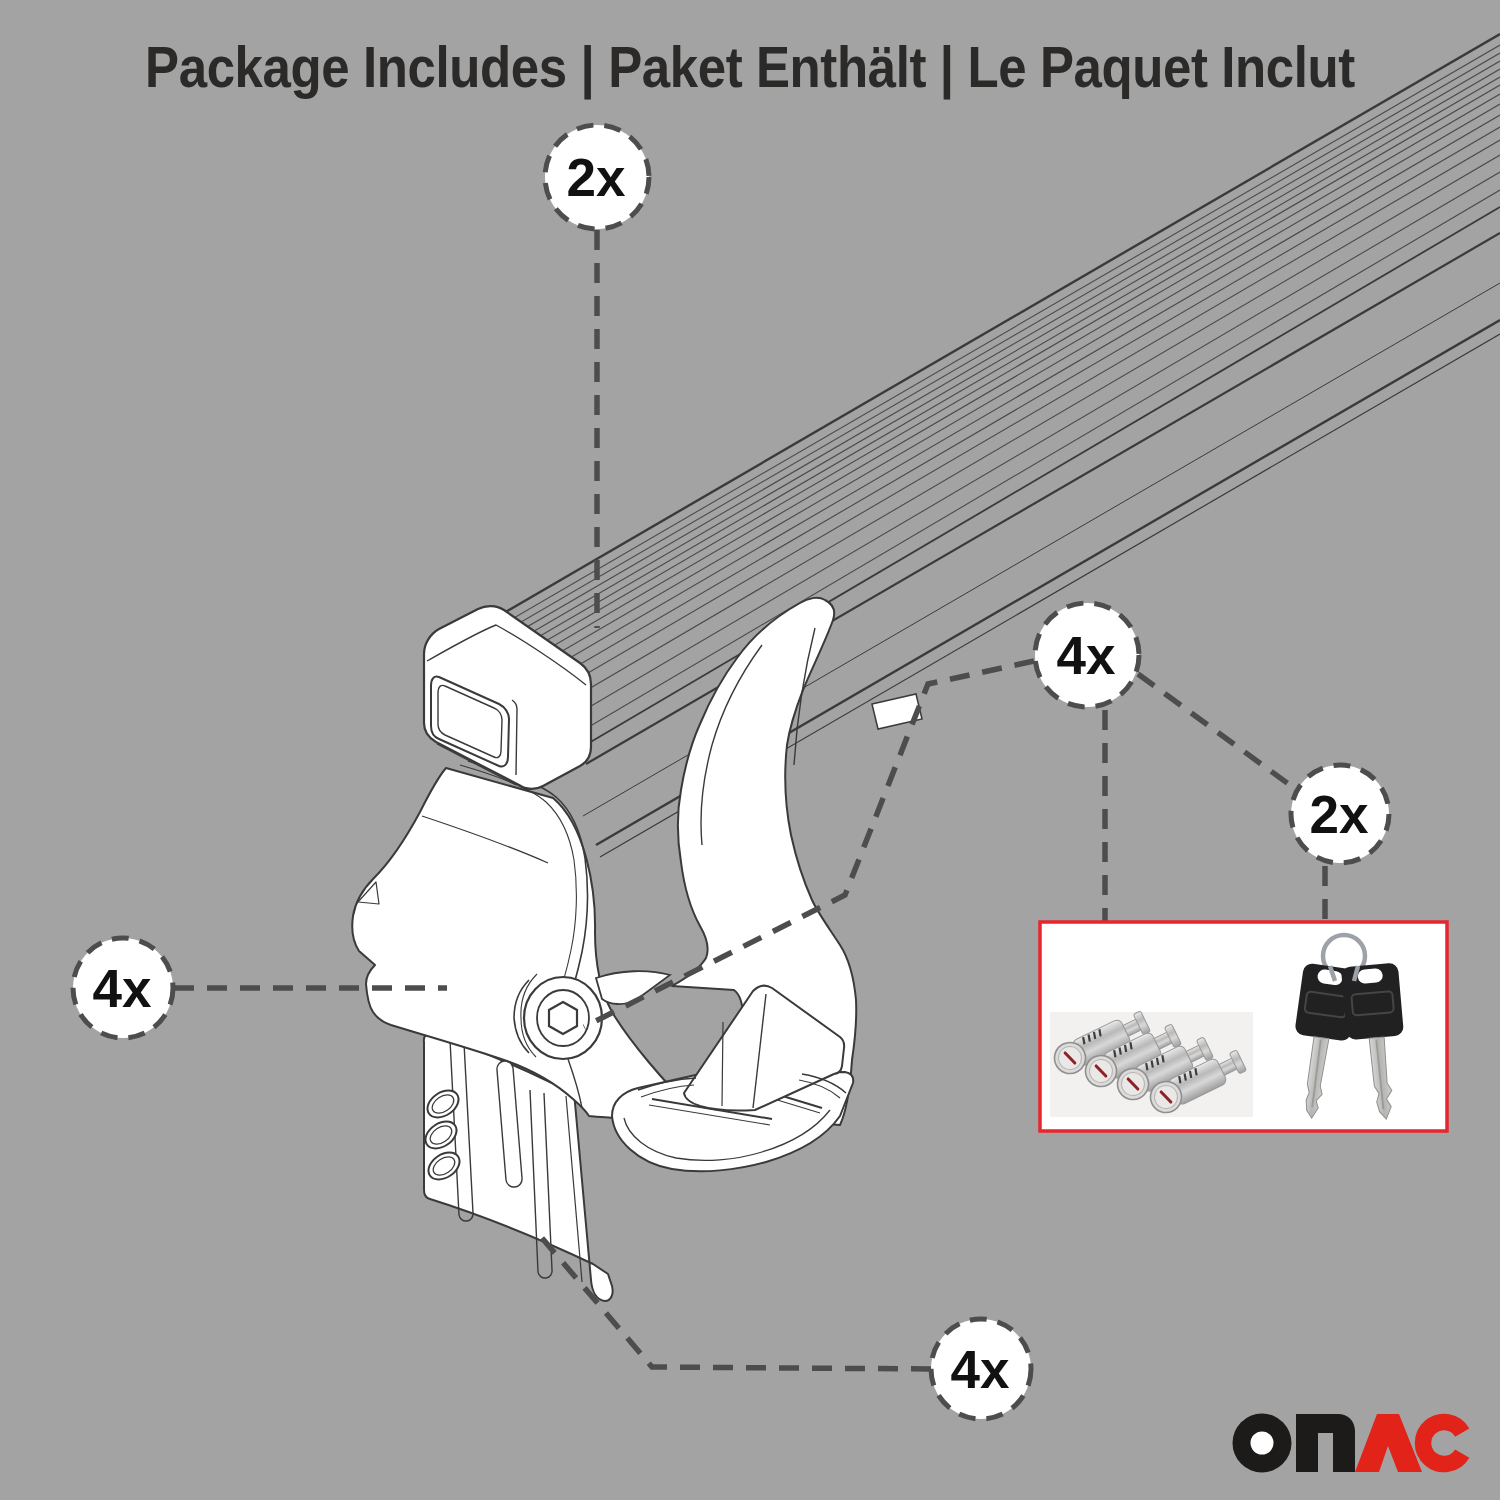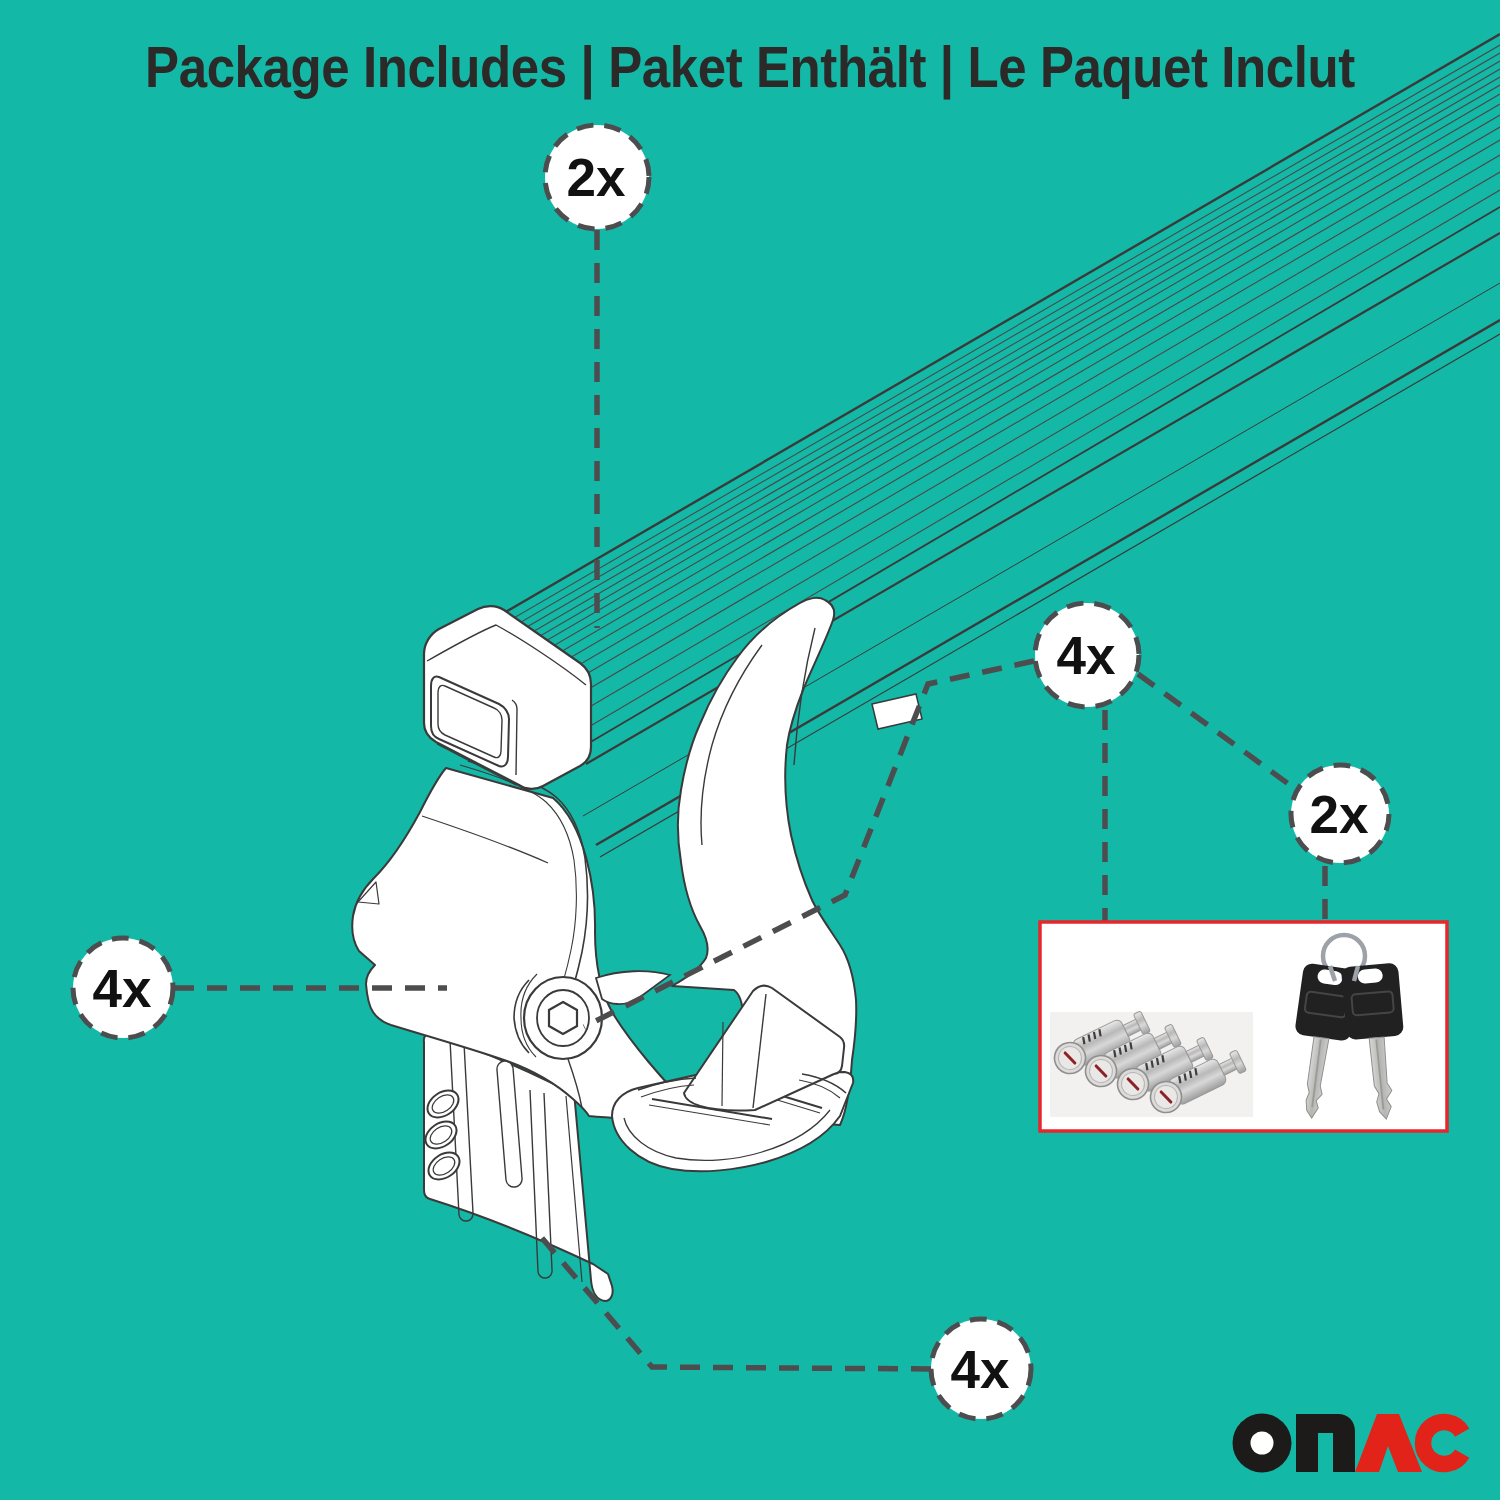--- a/index.html
+++ b/index.html
@@ -1,16 +1,16 @@
 <!DOCTYPE html>
 <html><head>
 <meta charset="utf-8">
 <style>
   html,body{margin:0;padding:0;background:#ffffff;}
-  .page{position:relative;width:1500px;height:1500px;background:#14b8a6;overflow:hidden;}
+  .page{position:relative;width:1500px;height:1500px;background:#a3a3a3;overflow:hidden;}
   .title{position:absolute;top:34px;left:0;width:1500px;text-align:center;
     font-family:"Liberation Sans",sans-serif;font-weight:bold;font-size:51px;
     letter-spacing:-0.4px;color:#2b2a29;transform:scaleY(1.13);transform-origin:center top;}
   svg{position:absolute;top:0;left:0;}
 </style>
 </head>
 <body>
 <div class="page">
   <div class="title">Package Includes | Paket Enthält | Le Paquet Inclut</div>
   <svg width="1500" height="1500" viewBox="0 0 1500 1500">

